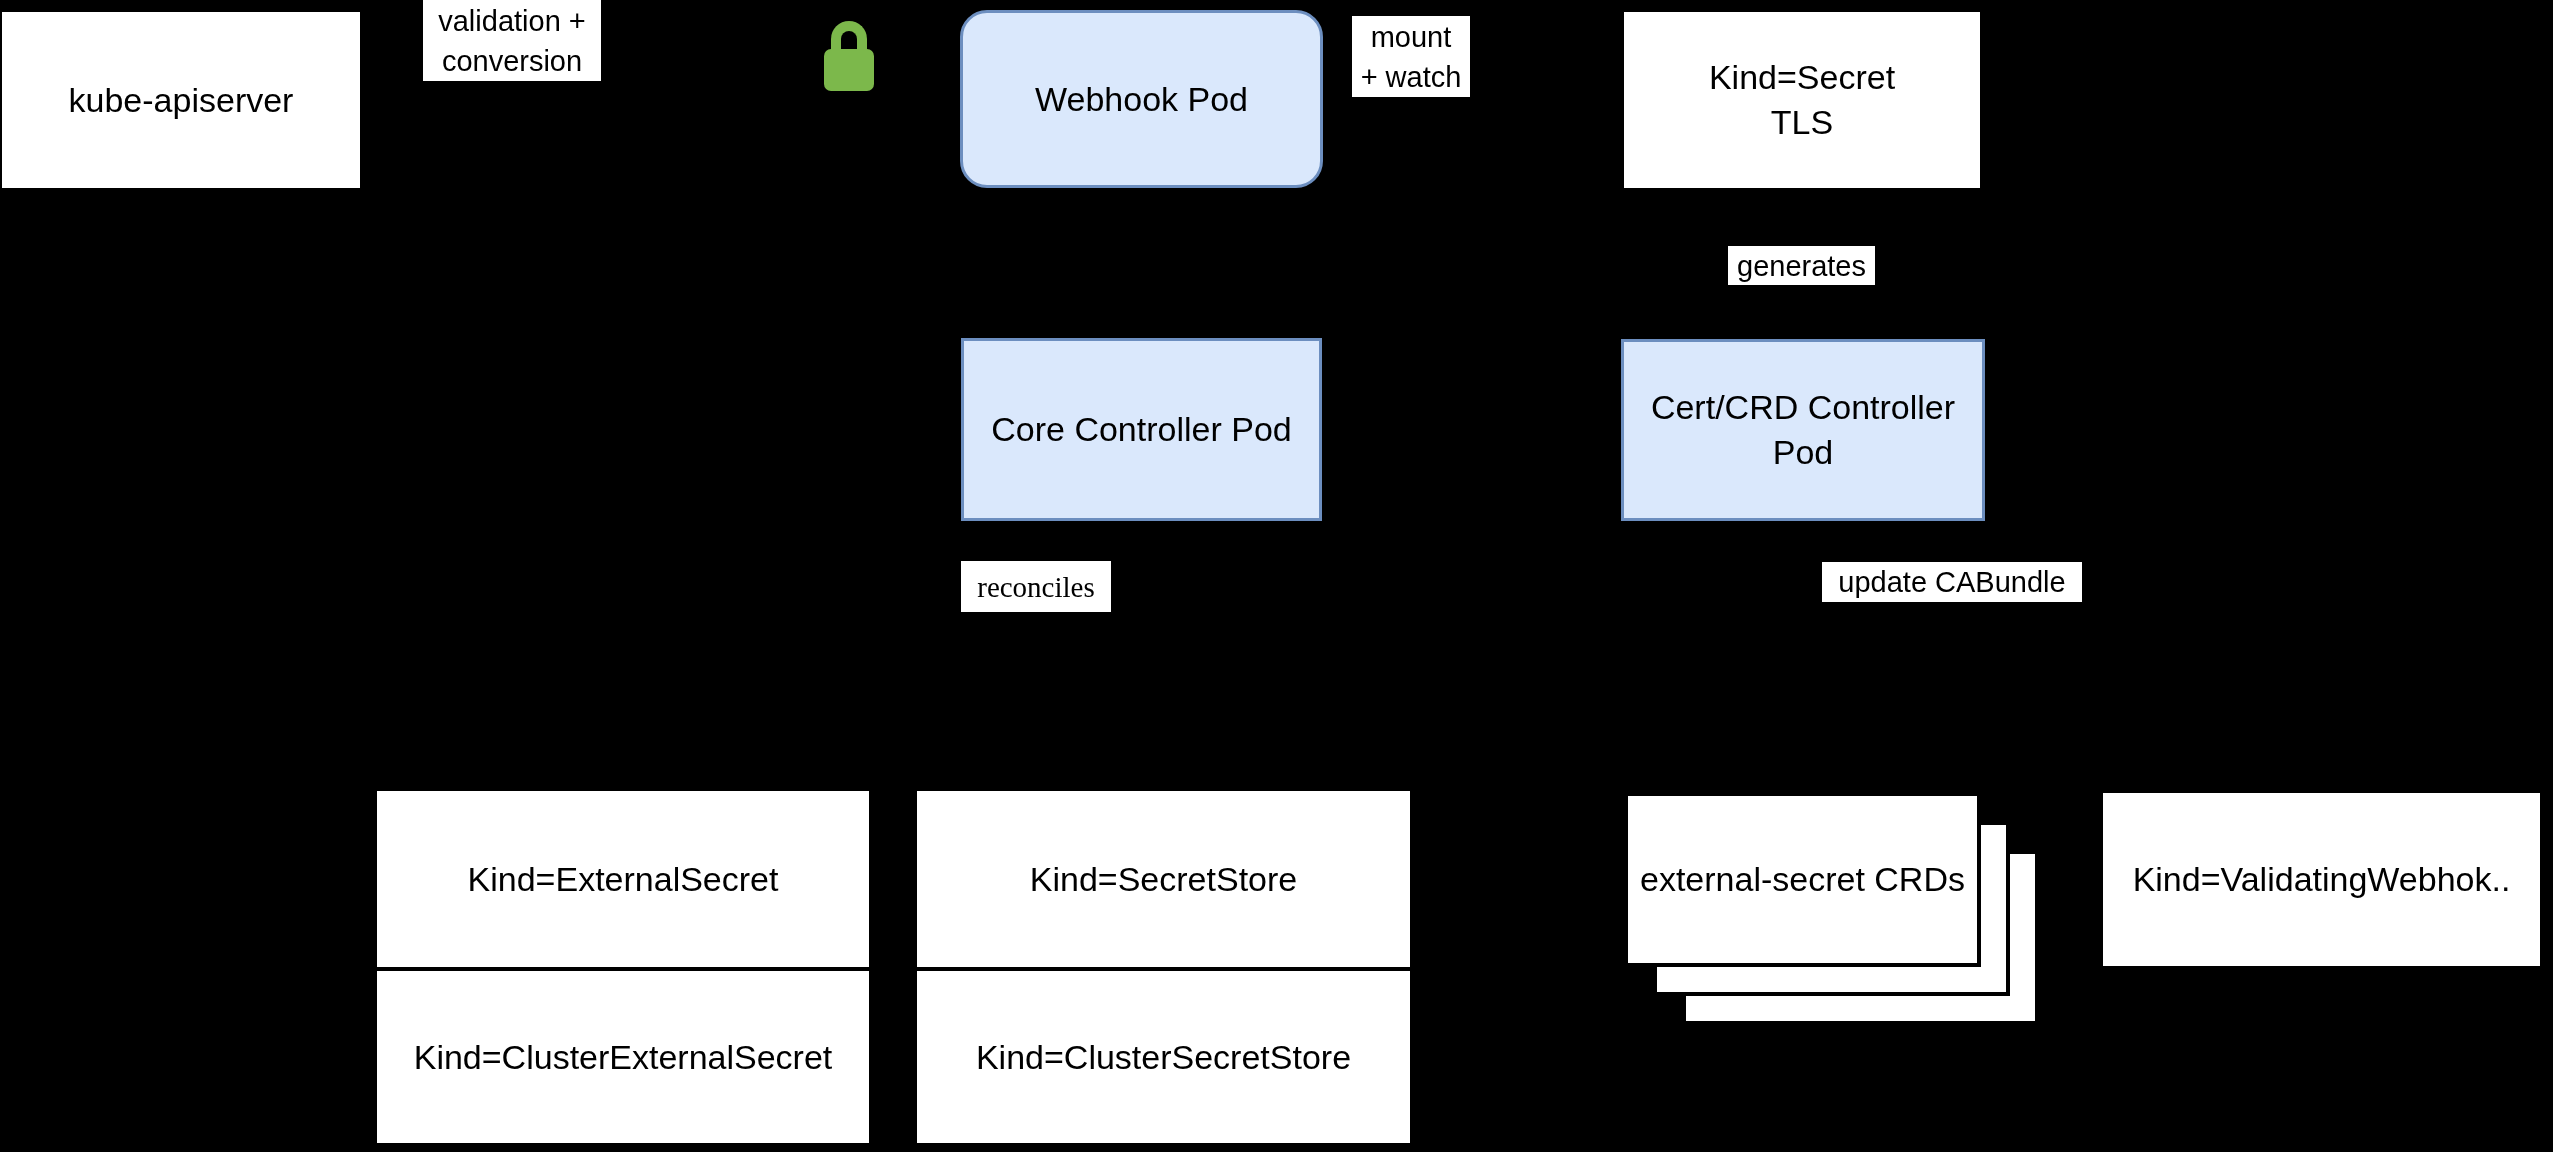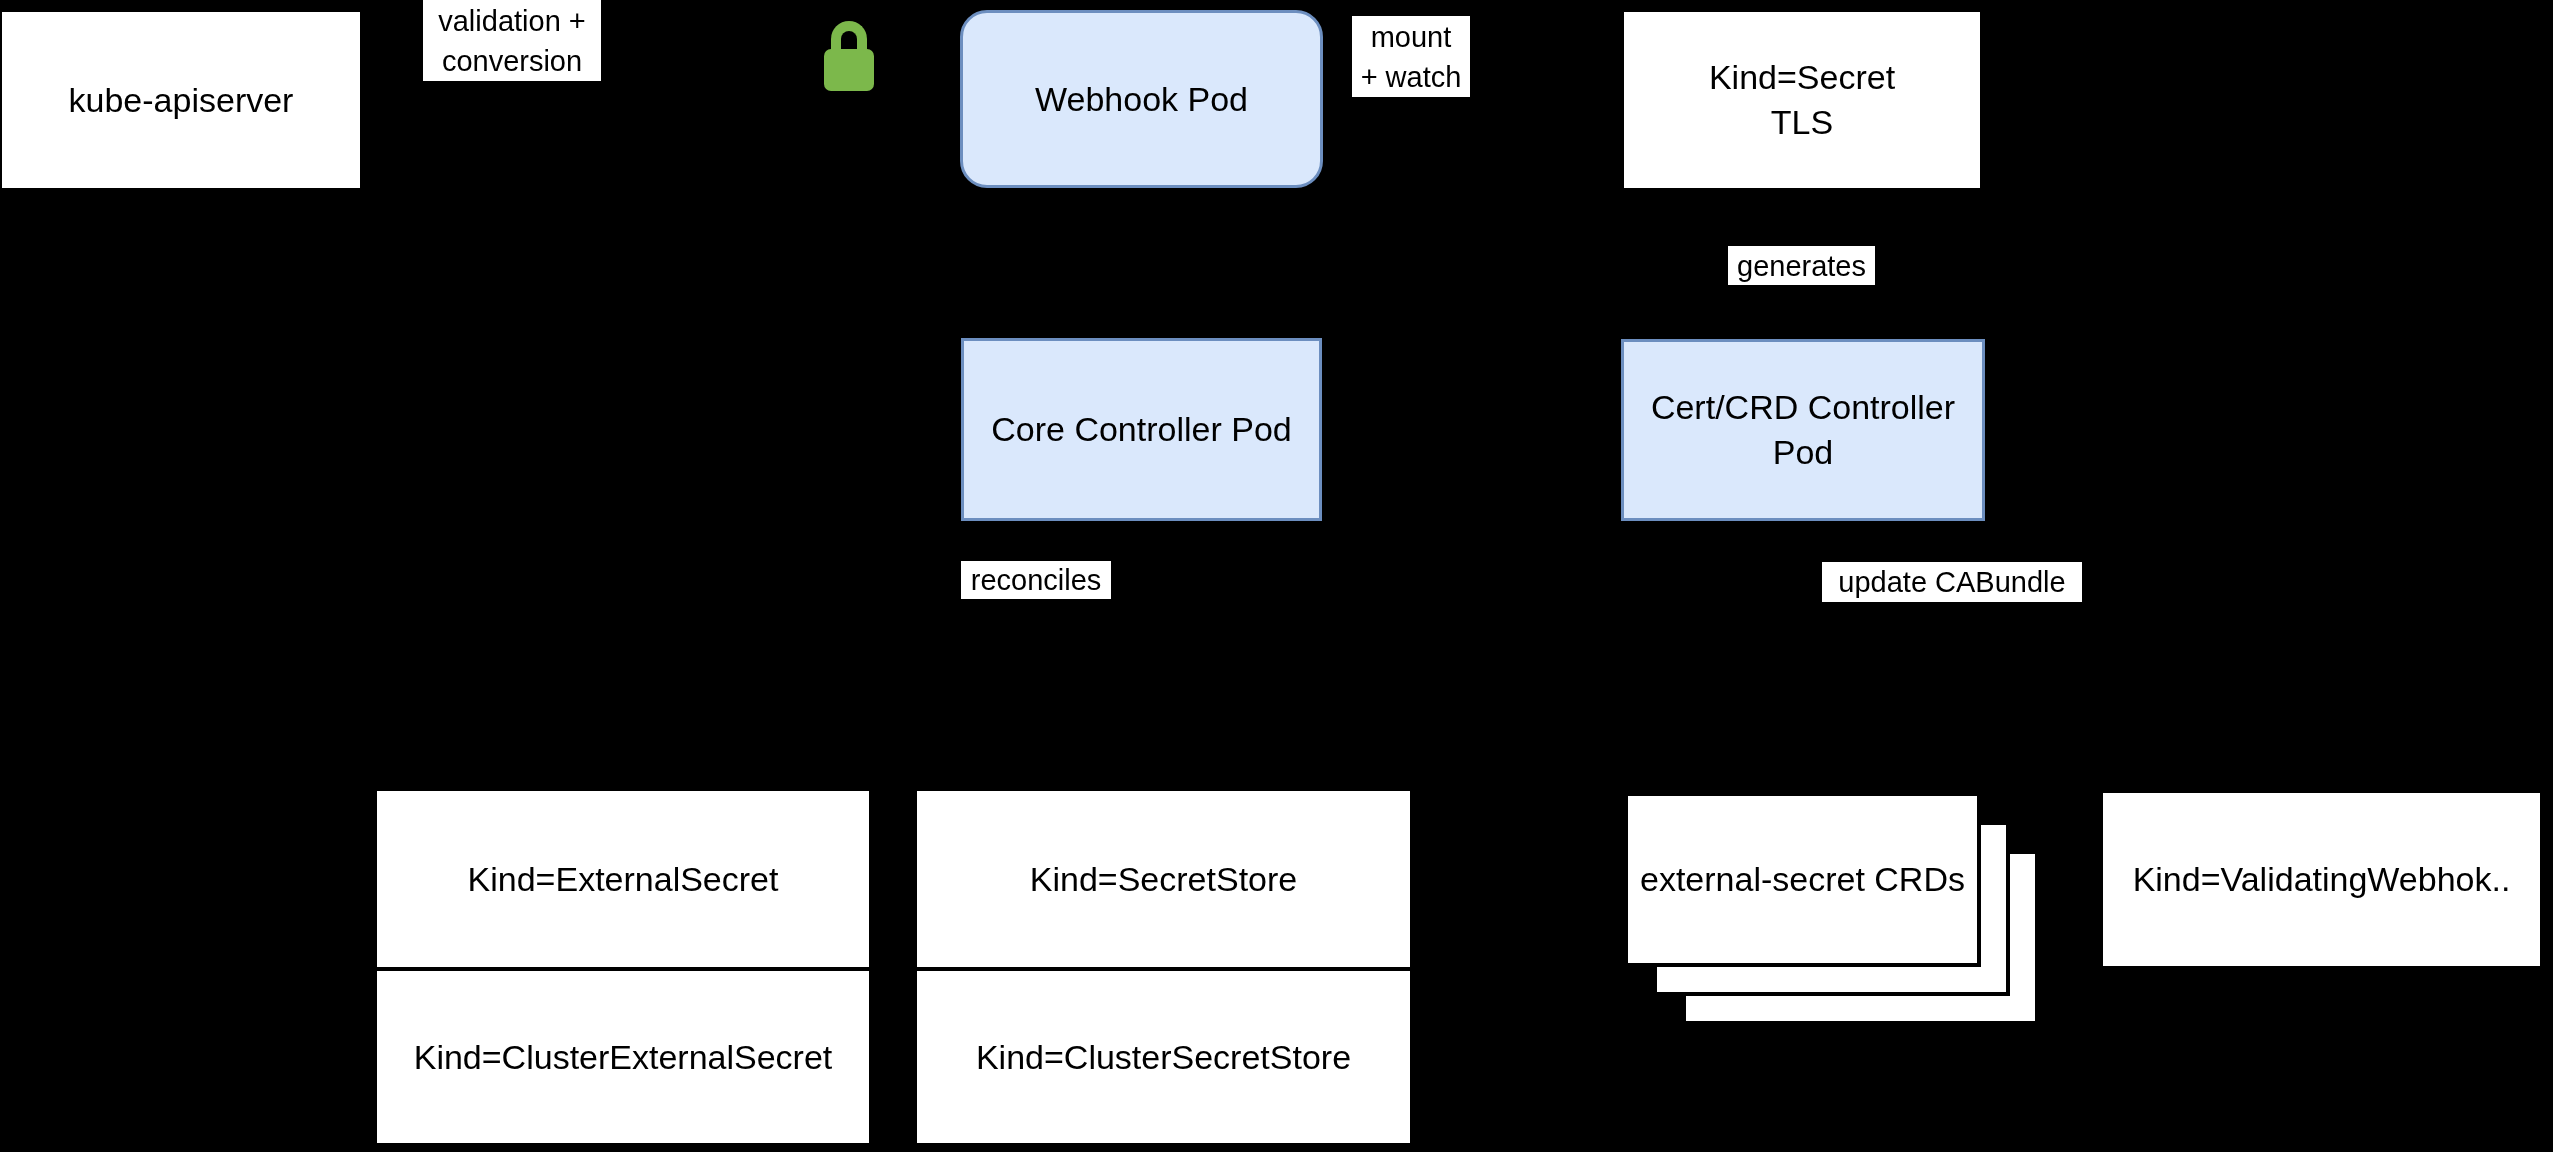--- a/index.html
+++ b/index.html
@@ -45,21 +45,21 @@
   
   .n-kube       {left:2px;    top:12px;  width:358px; height:176px;}
   .l-validation {left:423px;  top:0;     width:178px; height:81px;}
   .lock         {position:absolute; left:824px; top:21px; width:50px; height:69px;}
   .n-webhook    {left:960px;  top:10px;  width:363px; height:178px;border-radius:27px;}
   .l-mount      {left:1352px; top:0;     width:118px; height:81px;margin-top:16px;}
   .n-secret     {left:1624px; top:12px;  width:356px; height:176px;}
   .l-generates  {left:1728px; top:246px; width:147px; height:39px;}
   .n-core       {left:961px;  top:338px; width:361px; height:183px;}
   .n-certcrd    {left:1621px; top:339px; width:364px; height:182px;}
-  .l-reconciles {left:961px;  top:561px; width:150px; height:38px;}
+  .l-reconciles {left:961px;  top:561px; width:150px; height:51px;font-family:Liberation Serif, serif;}
   .l-cabundle   {left:1822px; top:562px; width:260px; height:40px;}
   .n-valwebhook {left:2103px; top:793px; width:437px; height:173px;}
   
   .lock-shackle{
     position:absolute;left:7px;top:0;
     width:36px;height:30px;
     border:10px solid var(--lock-green);
     border-bottom:none;
     border-radius:18px 18px 0 0;
     box-sizing:border-box;

